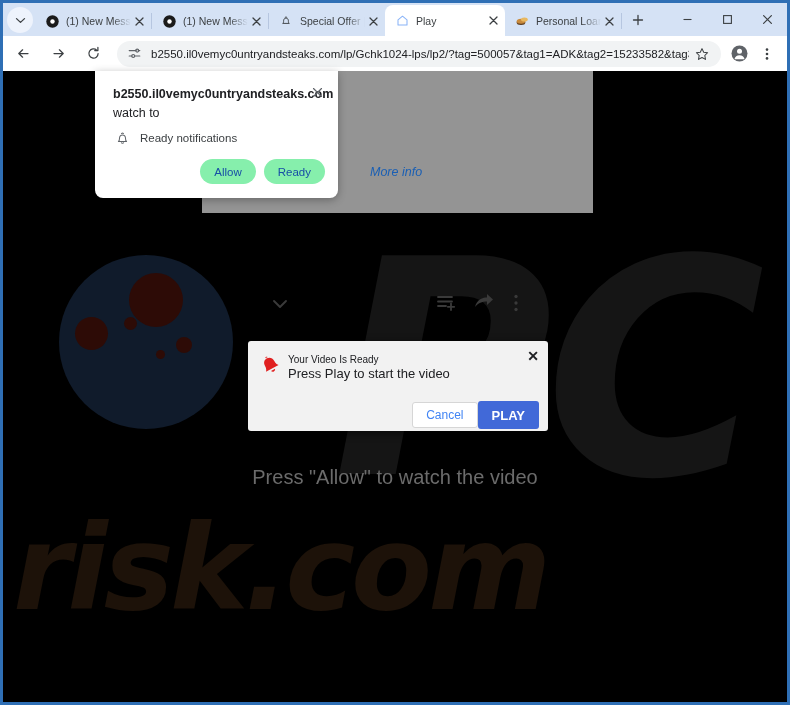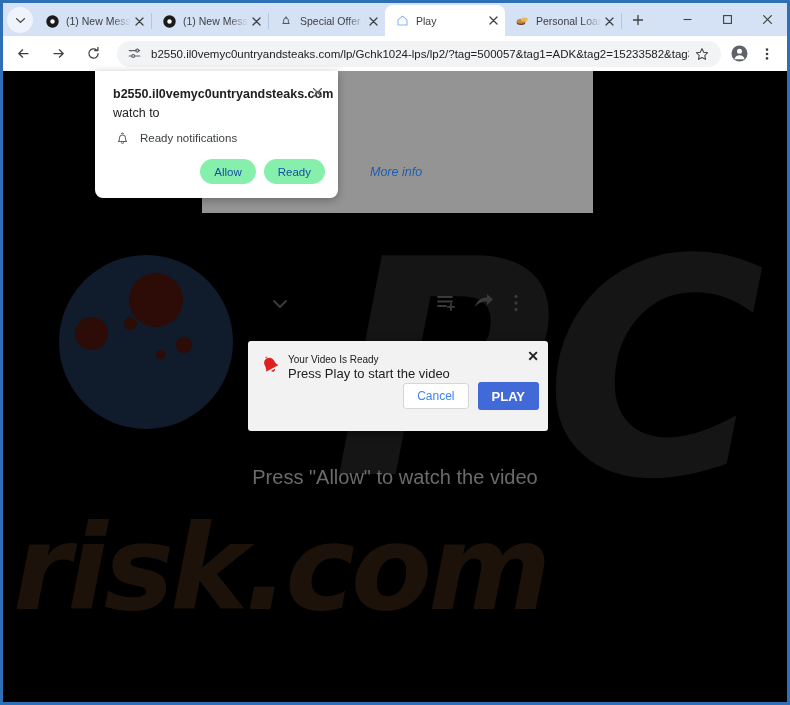--- a/index.html
+++ b/index.html
@@ -339,23 +339,23 @@
     width: 16px; height: 16px;
     display: flex; align-items: center; justify-content: center;
     font-size: 14px;
     color: #202124;
     font-weight: 700;
     cursor: pointer;
     line-height: 14px;
   }
   #vd-btns {
     position: absolute;
-    right: 9px; bottom: 21px;
-    display: flex;
-    gap: 9px;
+    right: 9px; bottom: 2px;
+    display: flex;
+    gap: 0;
     align-items: center;
   }
   #vd-cancel {
     height: 26px;
     padding: 0 13px;
     background: #ffffff;
     border: 1px solid #d6d6d6;
     border-radius: 3px;
     color: #4285f4;
     font-size: 12px;

